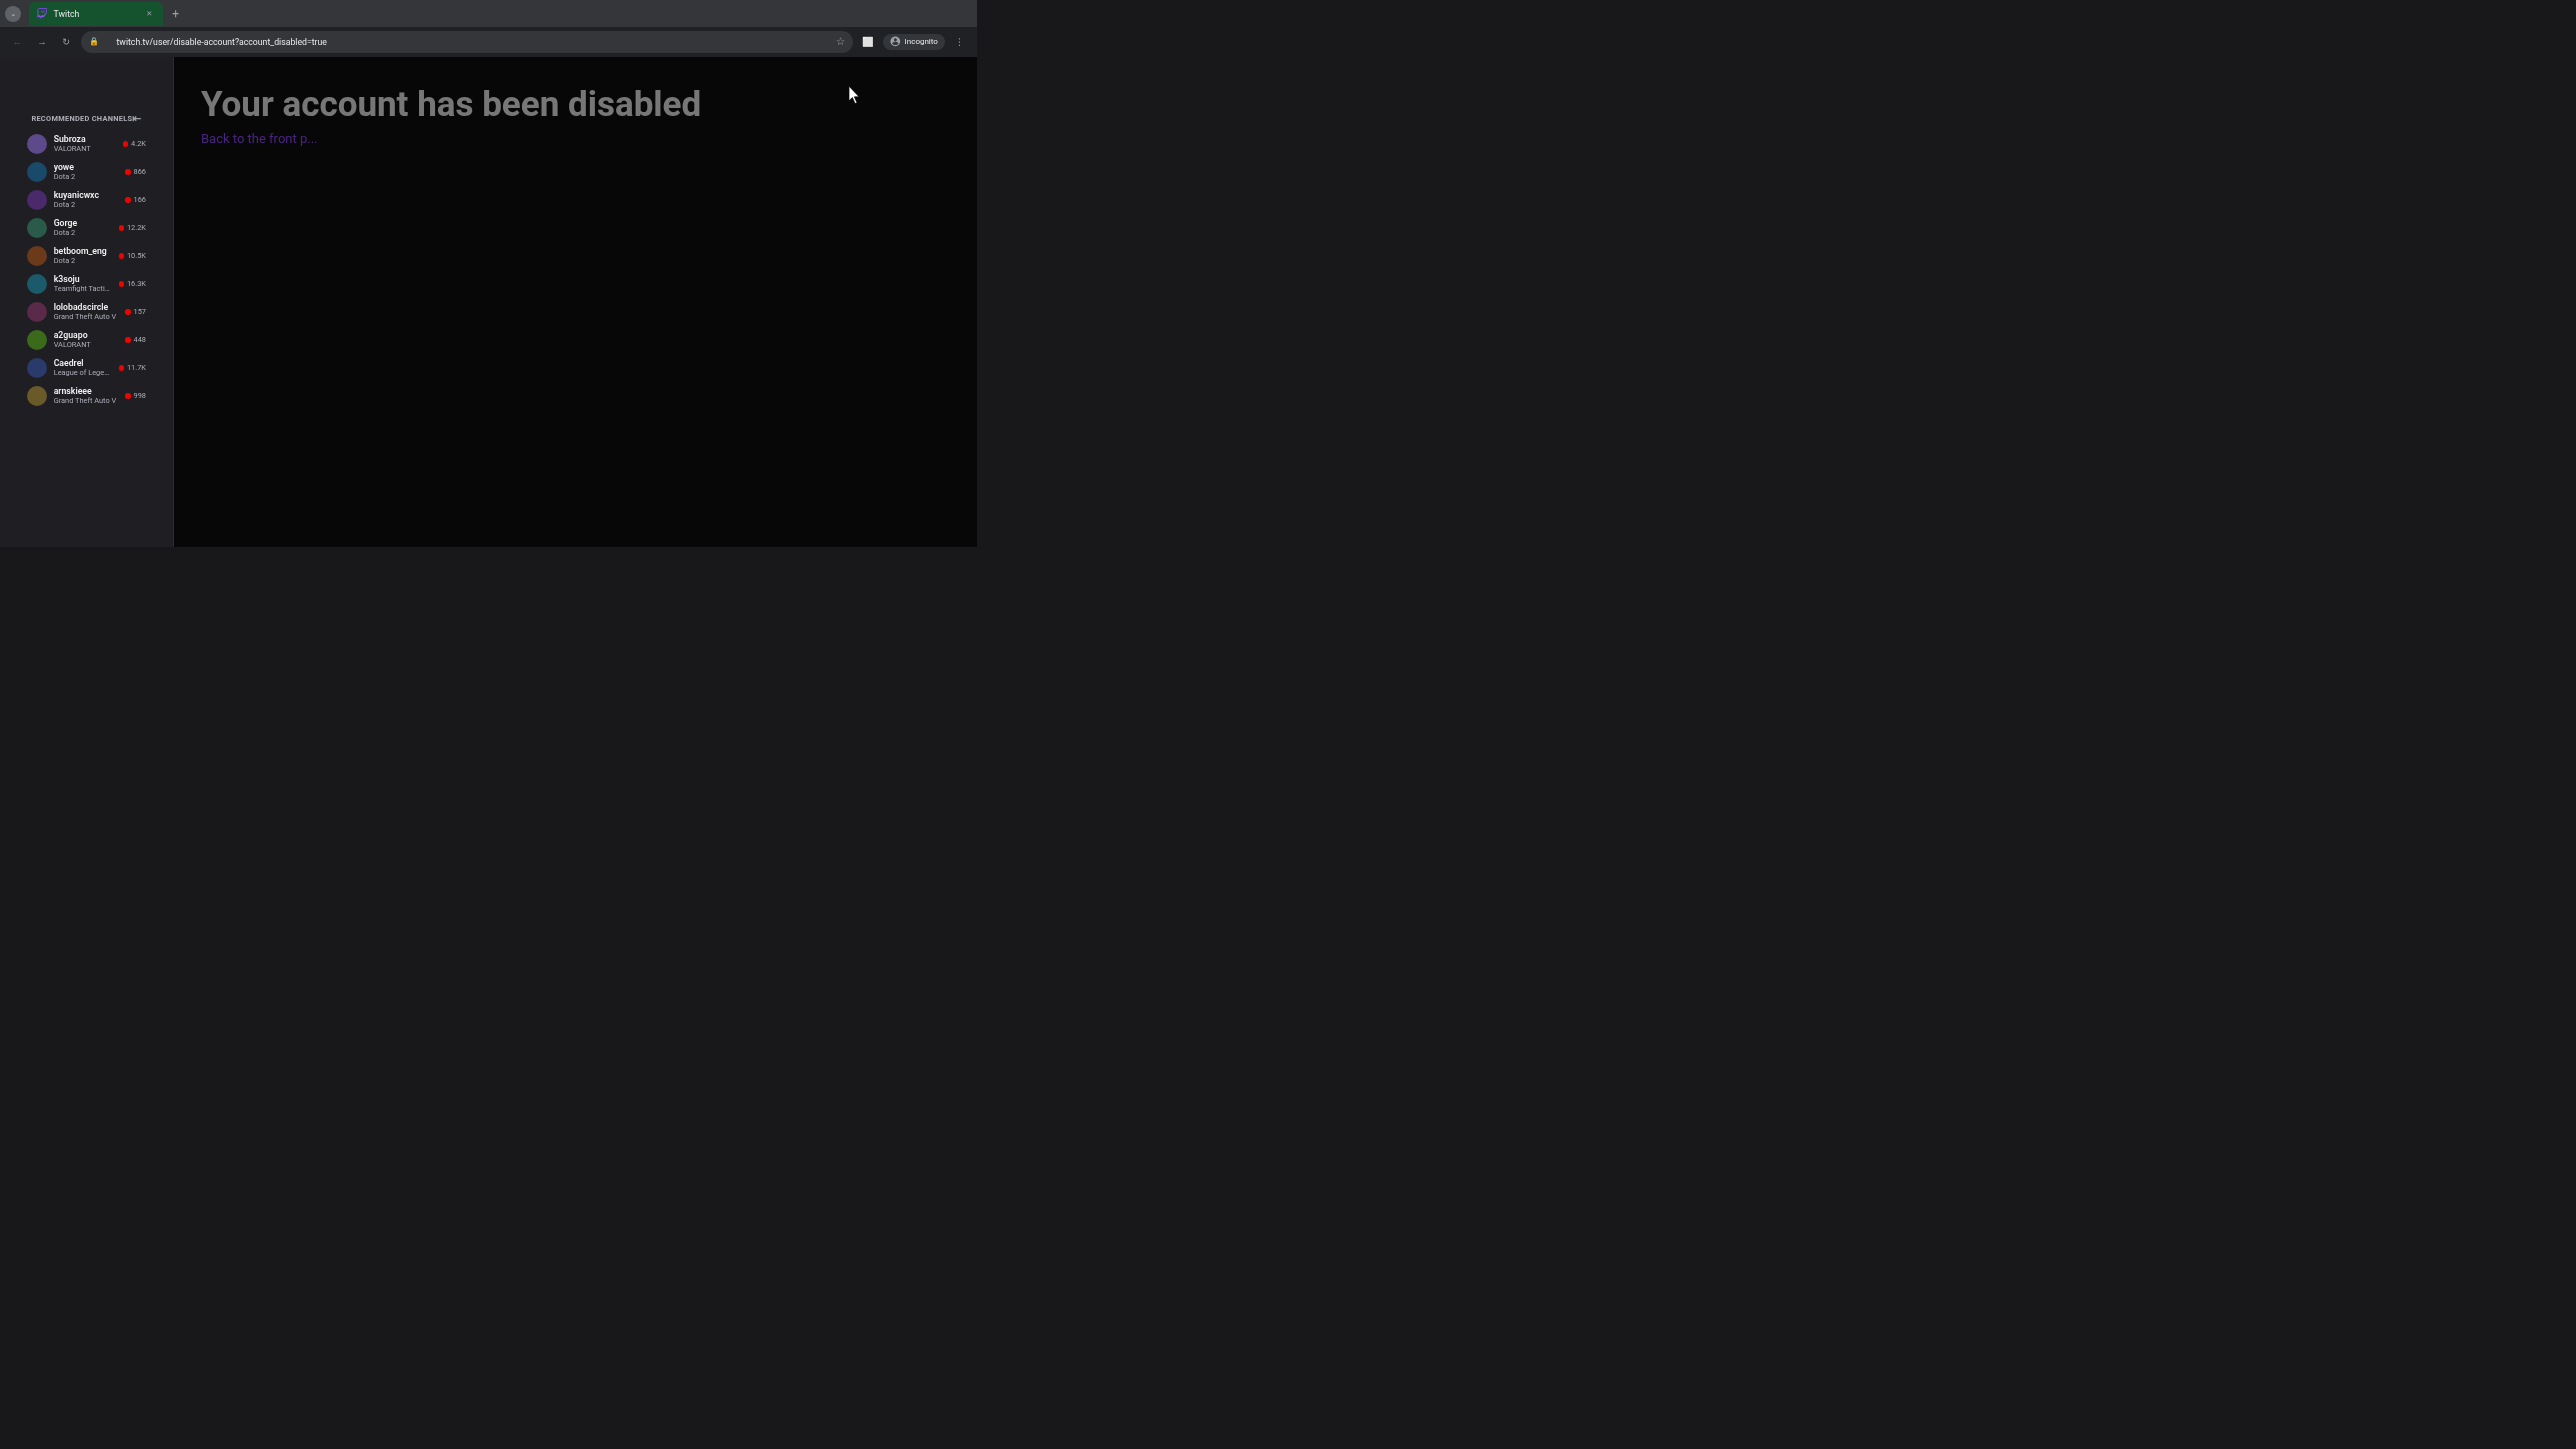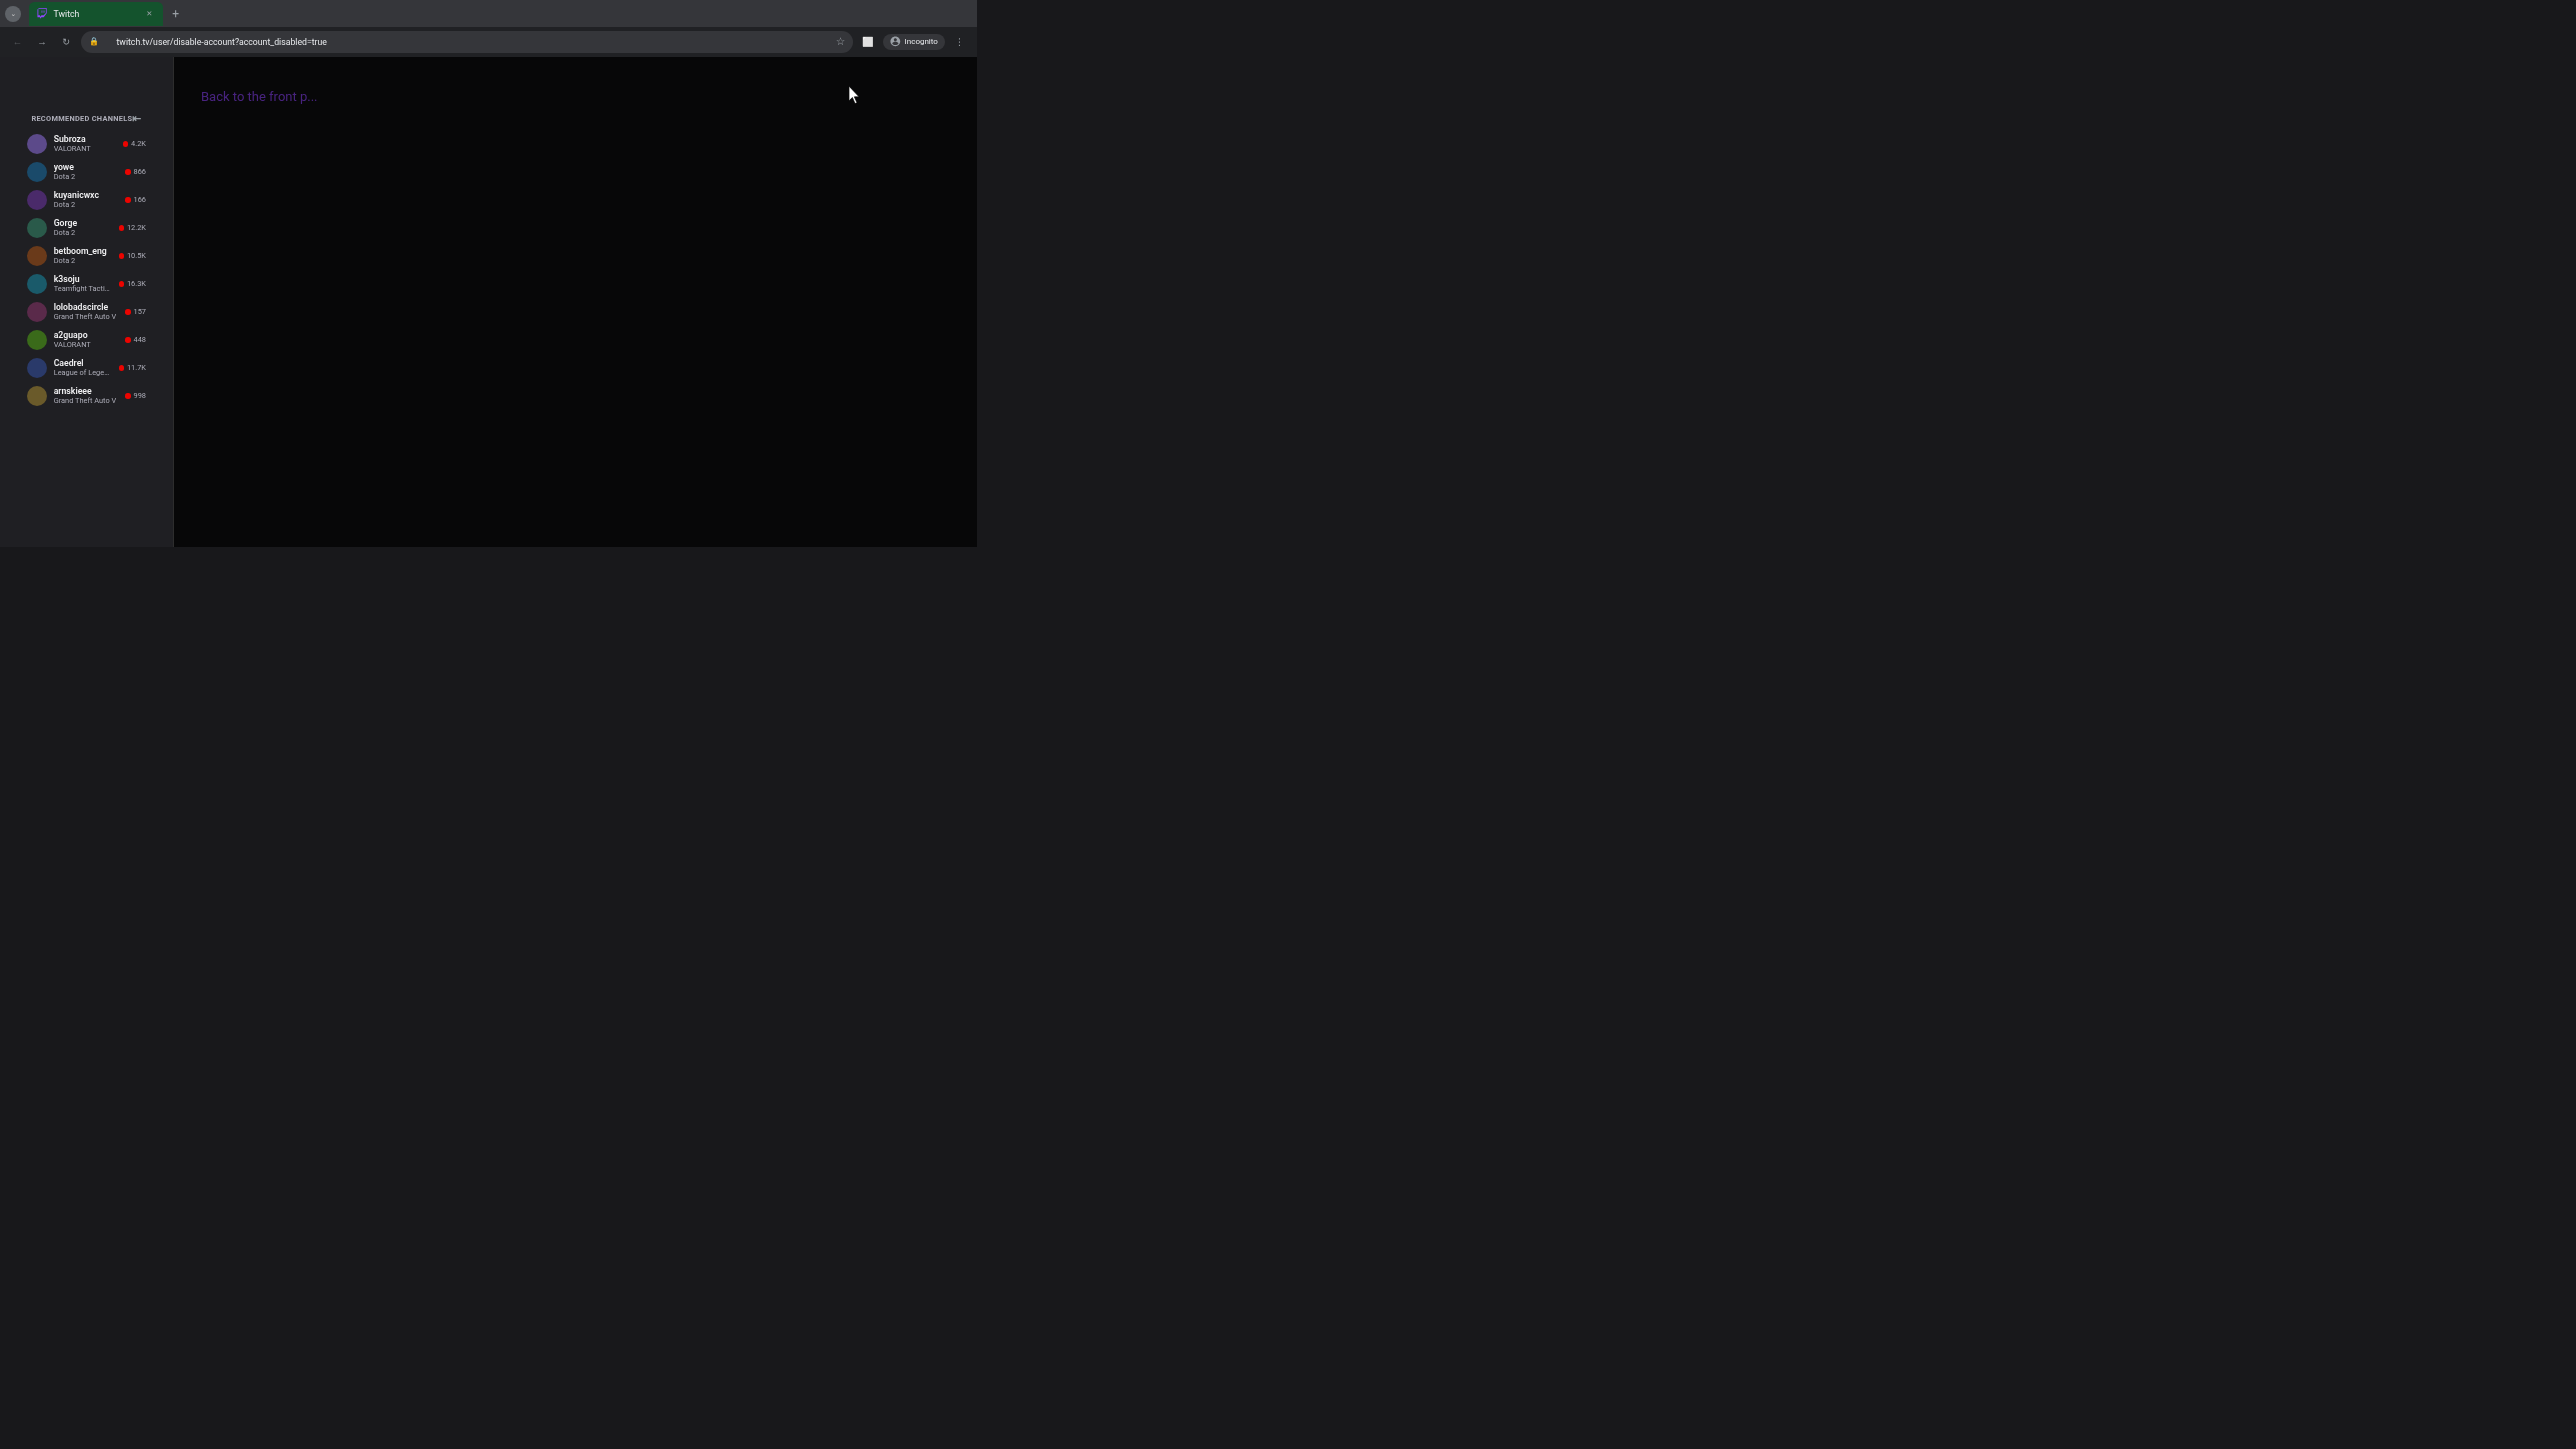--- a/index.html
+++ b/index.html
@@ -686,20 +686,21 @@
       <div class="channel-viewers">
         <div class="live-dot"></div>
         <span>998</span>
       </div>
     </div>
         </div>
     </div>
 
     <div class="twitch-content">
       <div>
+        <div class="disabled-msg">Your account has been disabled</div>
         <a class="back-link">Back to the front p...</a>
       </div>
 
       <div class="modal-overlay">
         <div class="modal">
           <button class="modal-close">✕</button>
 
           <div class="modal-header">
             <svg class="modal-logo" viewBox="0 0 24 24" fill="#9147ff">
               <path d="M4.3 0L1 3.3v17.4h5.8V24l3.3-3.3h4.9L21.7 12V0H4.3zm15.7 11.4l-4.9 4.9h-4.9l-3.3 3.3v-3.3H3V1.7h17v9.7z"></path>

